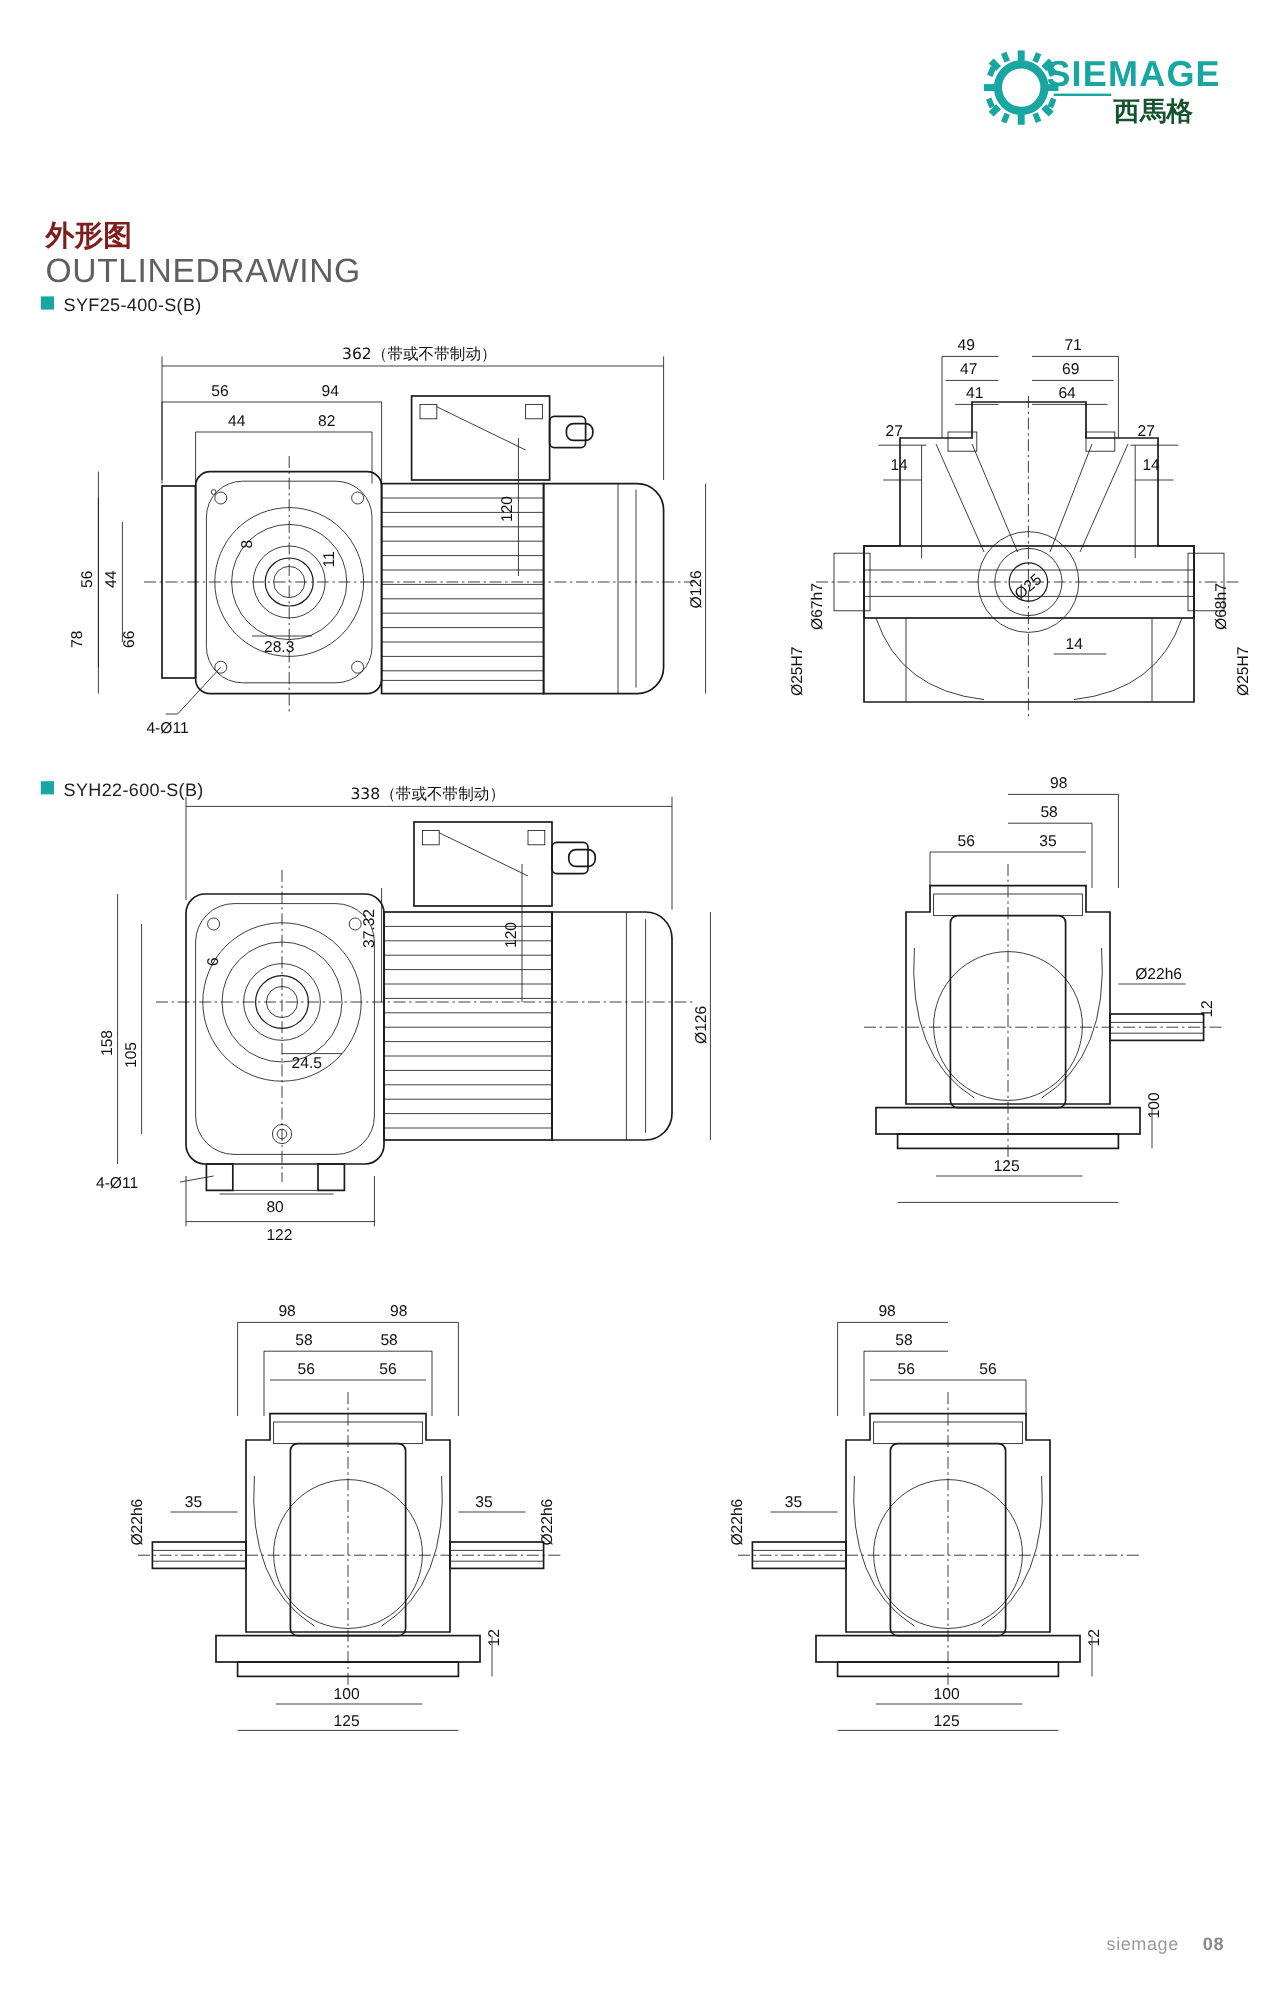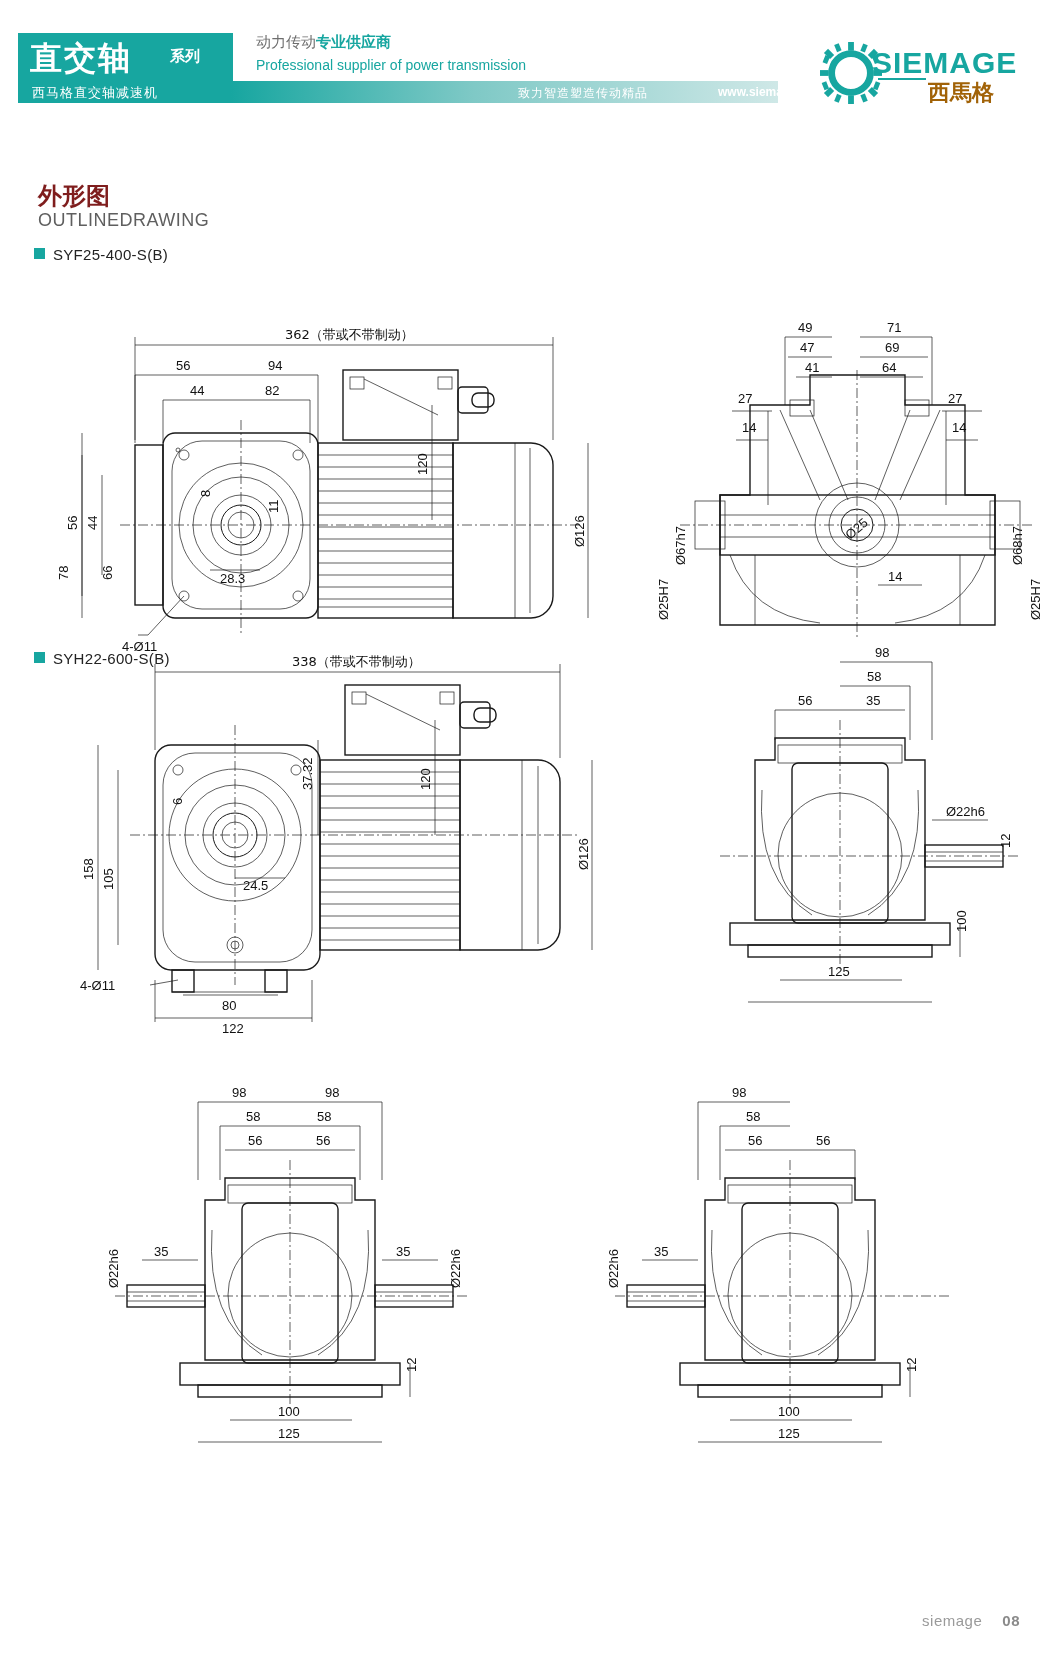--- a/index.html
+++ b/index.html
@@ -54,34 +54,34 @@
   
   .logo{position:absolute;left:820px;top:40px;width:215px;height:70px;}
   .logo-gear{
     position:absolute;left:0;top:2px;width:62px;height:62px;
   }
   .logo-name{
     position:absolute;left:52px;top:6px;color:#17a6a0;font-size:30px;
     font-weight:bold;letter-spacing:1px;font-family:"Liberation Sans", sans-serif;
   }
   .logo-cn{
-    position:absolute;left:108px;top:38px;color:#a16207;font-size:22px;font-weight:bold;
+    position:absolute;left:108px;top:38px;color:#14532d;font-size:22px;font-weight:bold;
     font-family:"DejaVu Sans", sans-serif;
   }
   .logo-rule{
     position:absolute;left:58px;top:38px;width:48px;height:2px;background:#17a6a0;
   }
 
   
   .sec-cn{
     position:absolute;left:38px;top:180px;color:#7f1d1d;font-size:24px;font-weight:bold;
     font-family:Liberation Serif, serif;
   }
   .sec-en{
-    position:absolute;left:38px;top:210px;color:#5f5f5f;font-size:18px;
+    position:absolute;left:38px;top:210px;color:#5f5f5f;font-size:28px;
     letter-spacing:0.5px;
   }
   .model-head{position:absolute;font-size:15px;color:#222;letter-spacing:0.3px;}
   .model-head .sq{
     display:inline-block;width:11px;height:11px;background:#17a6a0;margin-right:8px;
     vertical-align:1px;
   }
   #model1{left:34px;top:246px;}
   #model2{left:34px;top:650px;}
 
@@ -101,31 +101,20 @@
   .footer{
     position:absolute;right:38px;top:1612px;font-size:15px;color:#9a9a9a;
     letter-spacing:0.5px;
   }
   .footer b{color:#8a8a8a;margin-left:20px;}
 </style>
 </head>
 <body>
 
 <div class="header">
-  <div class="hdr-banner">
-    <div class="hdr-title-block"></div>
-    <div class="hdr-subtitle-bar"></div>
-    <div class="hdr-title-cn">直交轴</div>
-    <div class="hdr-title-series">系列</div>
-    <div class="hdr-subtitle-cn">西马格直交轴减速机</div>
-    <div class="hdr-slogan-cn"><span class="grey">动力传动</span><span>专业供应商</span></div>
-    <div class="hdr-slogan-en">Professional supplier of power transmission</div>
-    <div class="hdr-motto">致力智造塑造传动精品</div>
-    <div class="hdr-web">www.siemage.com</div>
-  </div>
 
   <div class="logo">
     <svg class="logo-gear" viewBox="0 0 64 64">
       <g fill="#17a6a0">
         <circle cx="32" cy="32" r="20" fill="none" stroke="#17a6a0" stroke-width="7"></circle>
         <g>
           <rect x="29" y="0" width="6" height="9"></rect>
             <rect x="29" y="55" width="6" height="9"></rect>
           <rect x="0" y="29" width="9" height="6"></rect>
             <rect x="55" y="29" width="9" height="6"></rect>
@@ -148,21 +137,21 @@
     <div class="logo-rule"></div>
     <div class="logo-cn">西馬格</div>
   </div>
 </div>
 
 <div class="sec-cn">外形图</div>
 <div class="sec-en">OUTLINEDRAWING</div>
 
 <div class="model-head" id="model1"><span class="sq"></span><span>SYF25-400-S(B)</span></div>
 
-<div class="draw" style="left:60px;top:275px;width:940px;height:360px;margin-top:40px;">
+<div class="draw" style="left:60px;top:275px;width:940px;height:360px;">
 <svg width="940" height="360" viewBox="0 0 940 360">
 
   <rect class="ln2" x="75" y="130" width="28" height="160"></rect>
   <rect class="ln2" x="103" y="118" width="155" height="185" rx="12"></rect>
 
   <rect class="thin" x="112" y="126" width="138" height="168" rx="30"></rect>
   <circle class="thin" cx="181" cy="210" r="62"></circle>
   <circle class="thin" cx="181" cy="210" r="48"></circle>
   <circle class="thin" cx="181" cy="210" r="30"></circle>
   <circle class="ln" cx="181" cy="210" r="20"></circle>

